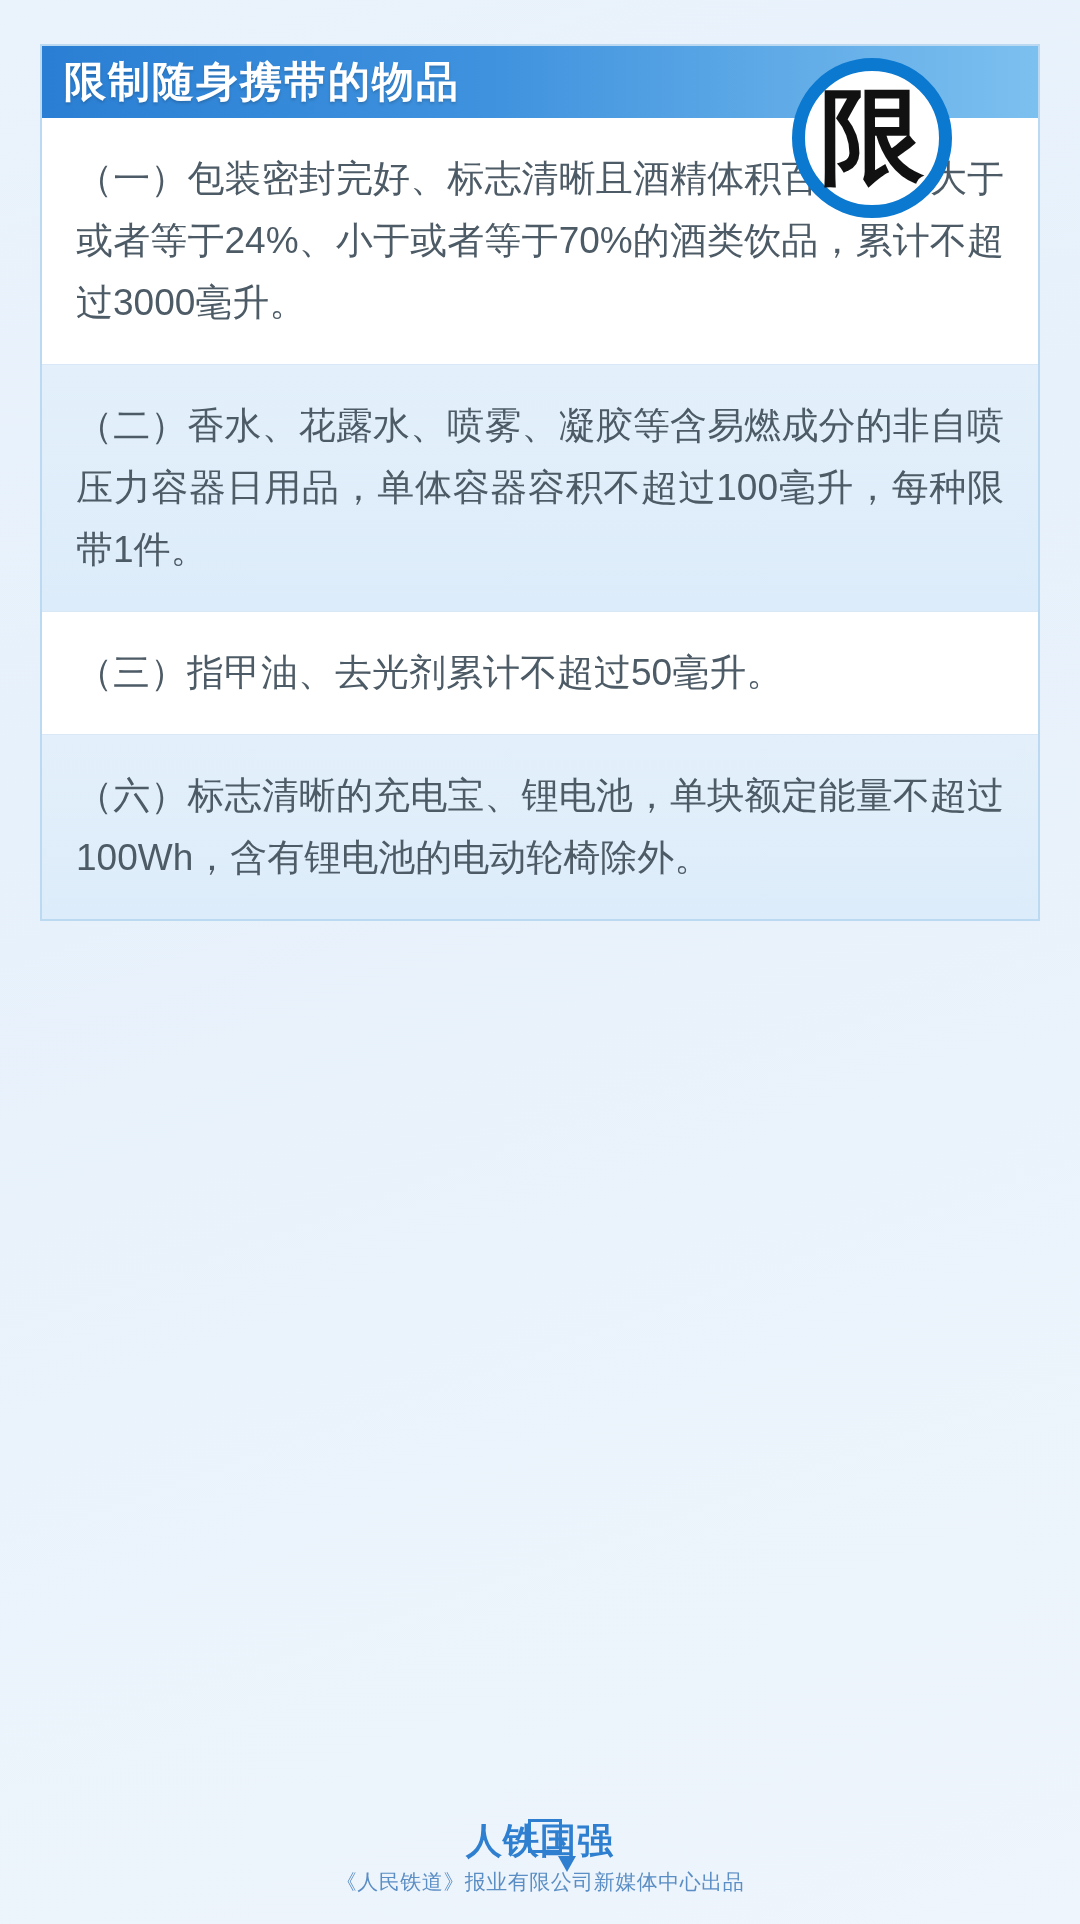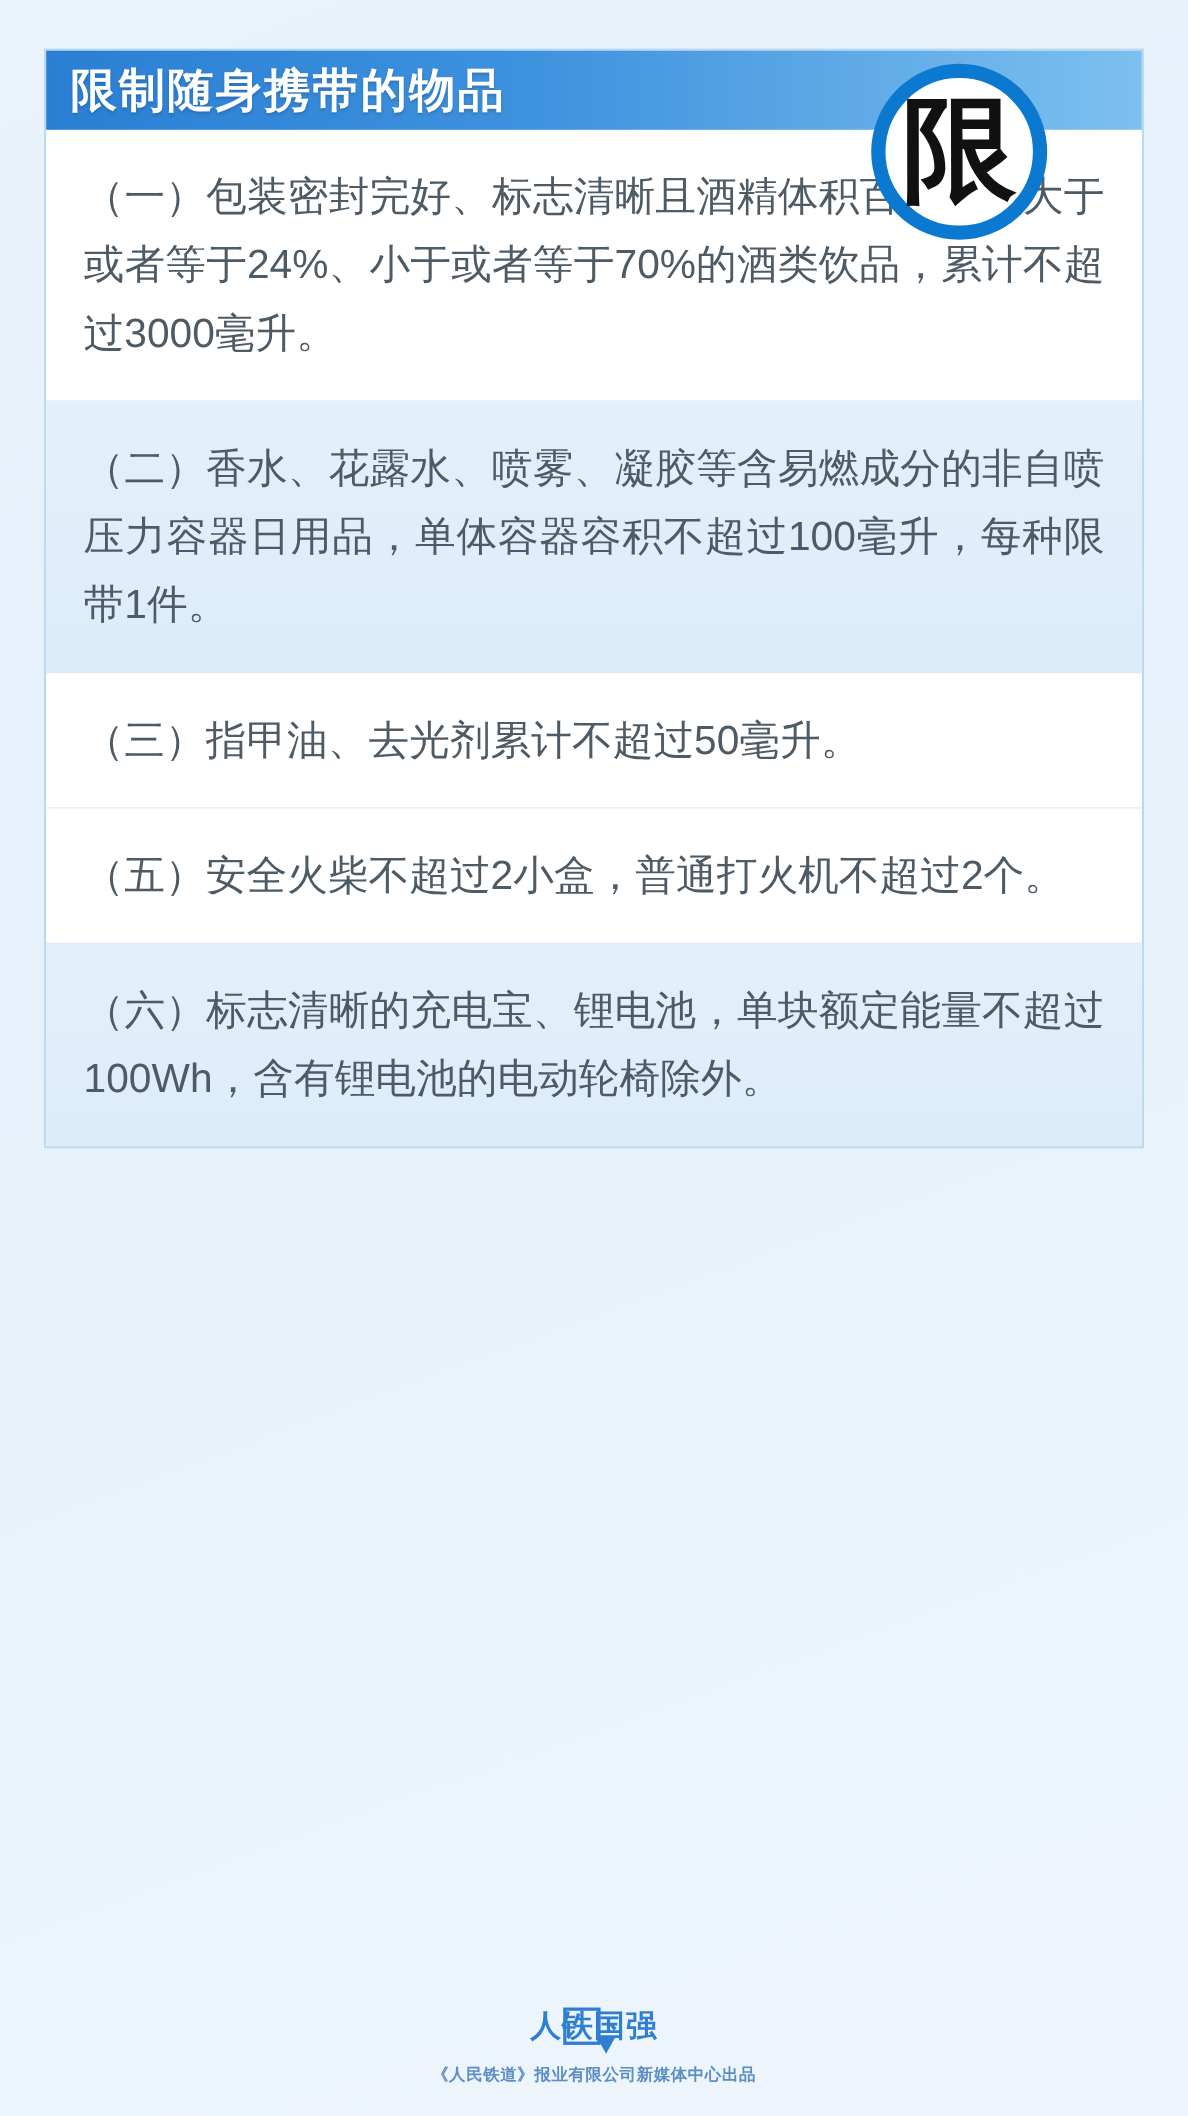--- a/index.html
+++ b/index.html
@@ -105,21 +105,21 @@
     right: 0;
     bottom: 28px;
     text-align: center;
   }
   .logo {
     display: inline-block;
     position: relative;
     padding: 2px 6px;
   }
   .logo-text {
-    font-size: 28px;
+    font-size: 36px;
     font-weight: bold;
     color: #2f7fd0;
     letter-spacing: 1px;
     font-family: "DejaVu Sans", "Liberation Sans", sans-serif;
   }
   .logo-box {
     position: absolute;
     right: 58px;
     top: 4px;
     width: 34px;
@@ -131,25 +131,23 @@
     position: absolute;
     right: 44px;
     bottom: -4px;
     width: 0;
     height: 0;
     border-left: 9px solid transparent;
     border-right: 9px solid transparent;
     border-top: 16px solid #2f7fd0;
   }
   .footer-note {
-    margin-top: 14px;
-    font-size: 15px;
+    font-size: 21px;
     color: #5b8ec4;
     letter-spacing: 0.5px;
-    font-weight: bold;
   }
 </style>
 </head>
 <body>
 
 <div class="page">
 
   <div class="card">
 
     <div class="header">
@@ -163,23 +161,20 @@
     <div class="rows">
       <div class="row">
         <div class="row-text">（一）包装密封完好、标志清晰且酒精体积百分含量大于或者等于24%、小于或者等于70%的酒类饮品，累计不超过3000毫升。</div>
       </div>
       <div class="row alt">
         <div class="row-text">（二）香水、花露水、喷雾、凝胶等含易燃成分的非自喷压力容器日用品，单体容器容积不超过100毫升，每种限带1件。</div>
       </div>
       <div class="row">
         <div class="row-text">（三）指甲油、去光剂累计不超过50毫升。</div>
       </div>
-      <div class="row">
-        <div class="row-text">（五）安全火柴不超过2小盒，普通打火机不超过2个。</div>
-      </div>
       <div class="row alt">
         <div class="row-text">（六）标志清晰的充电宝、锂电池，单块额定能量不超过100Wh，含有锂电池的电动轮椅除外。</div>
       </div>
     </div>
 
   </div>
 
   <div class="footer">
     <div class="logo">
       <span class="logo-text">人铁国强</span>

